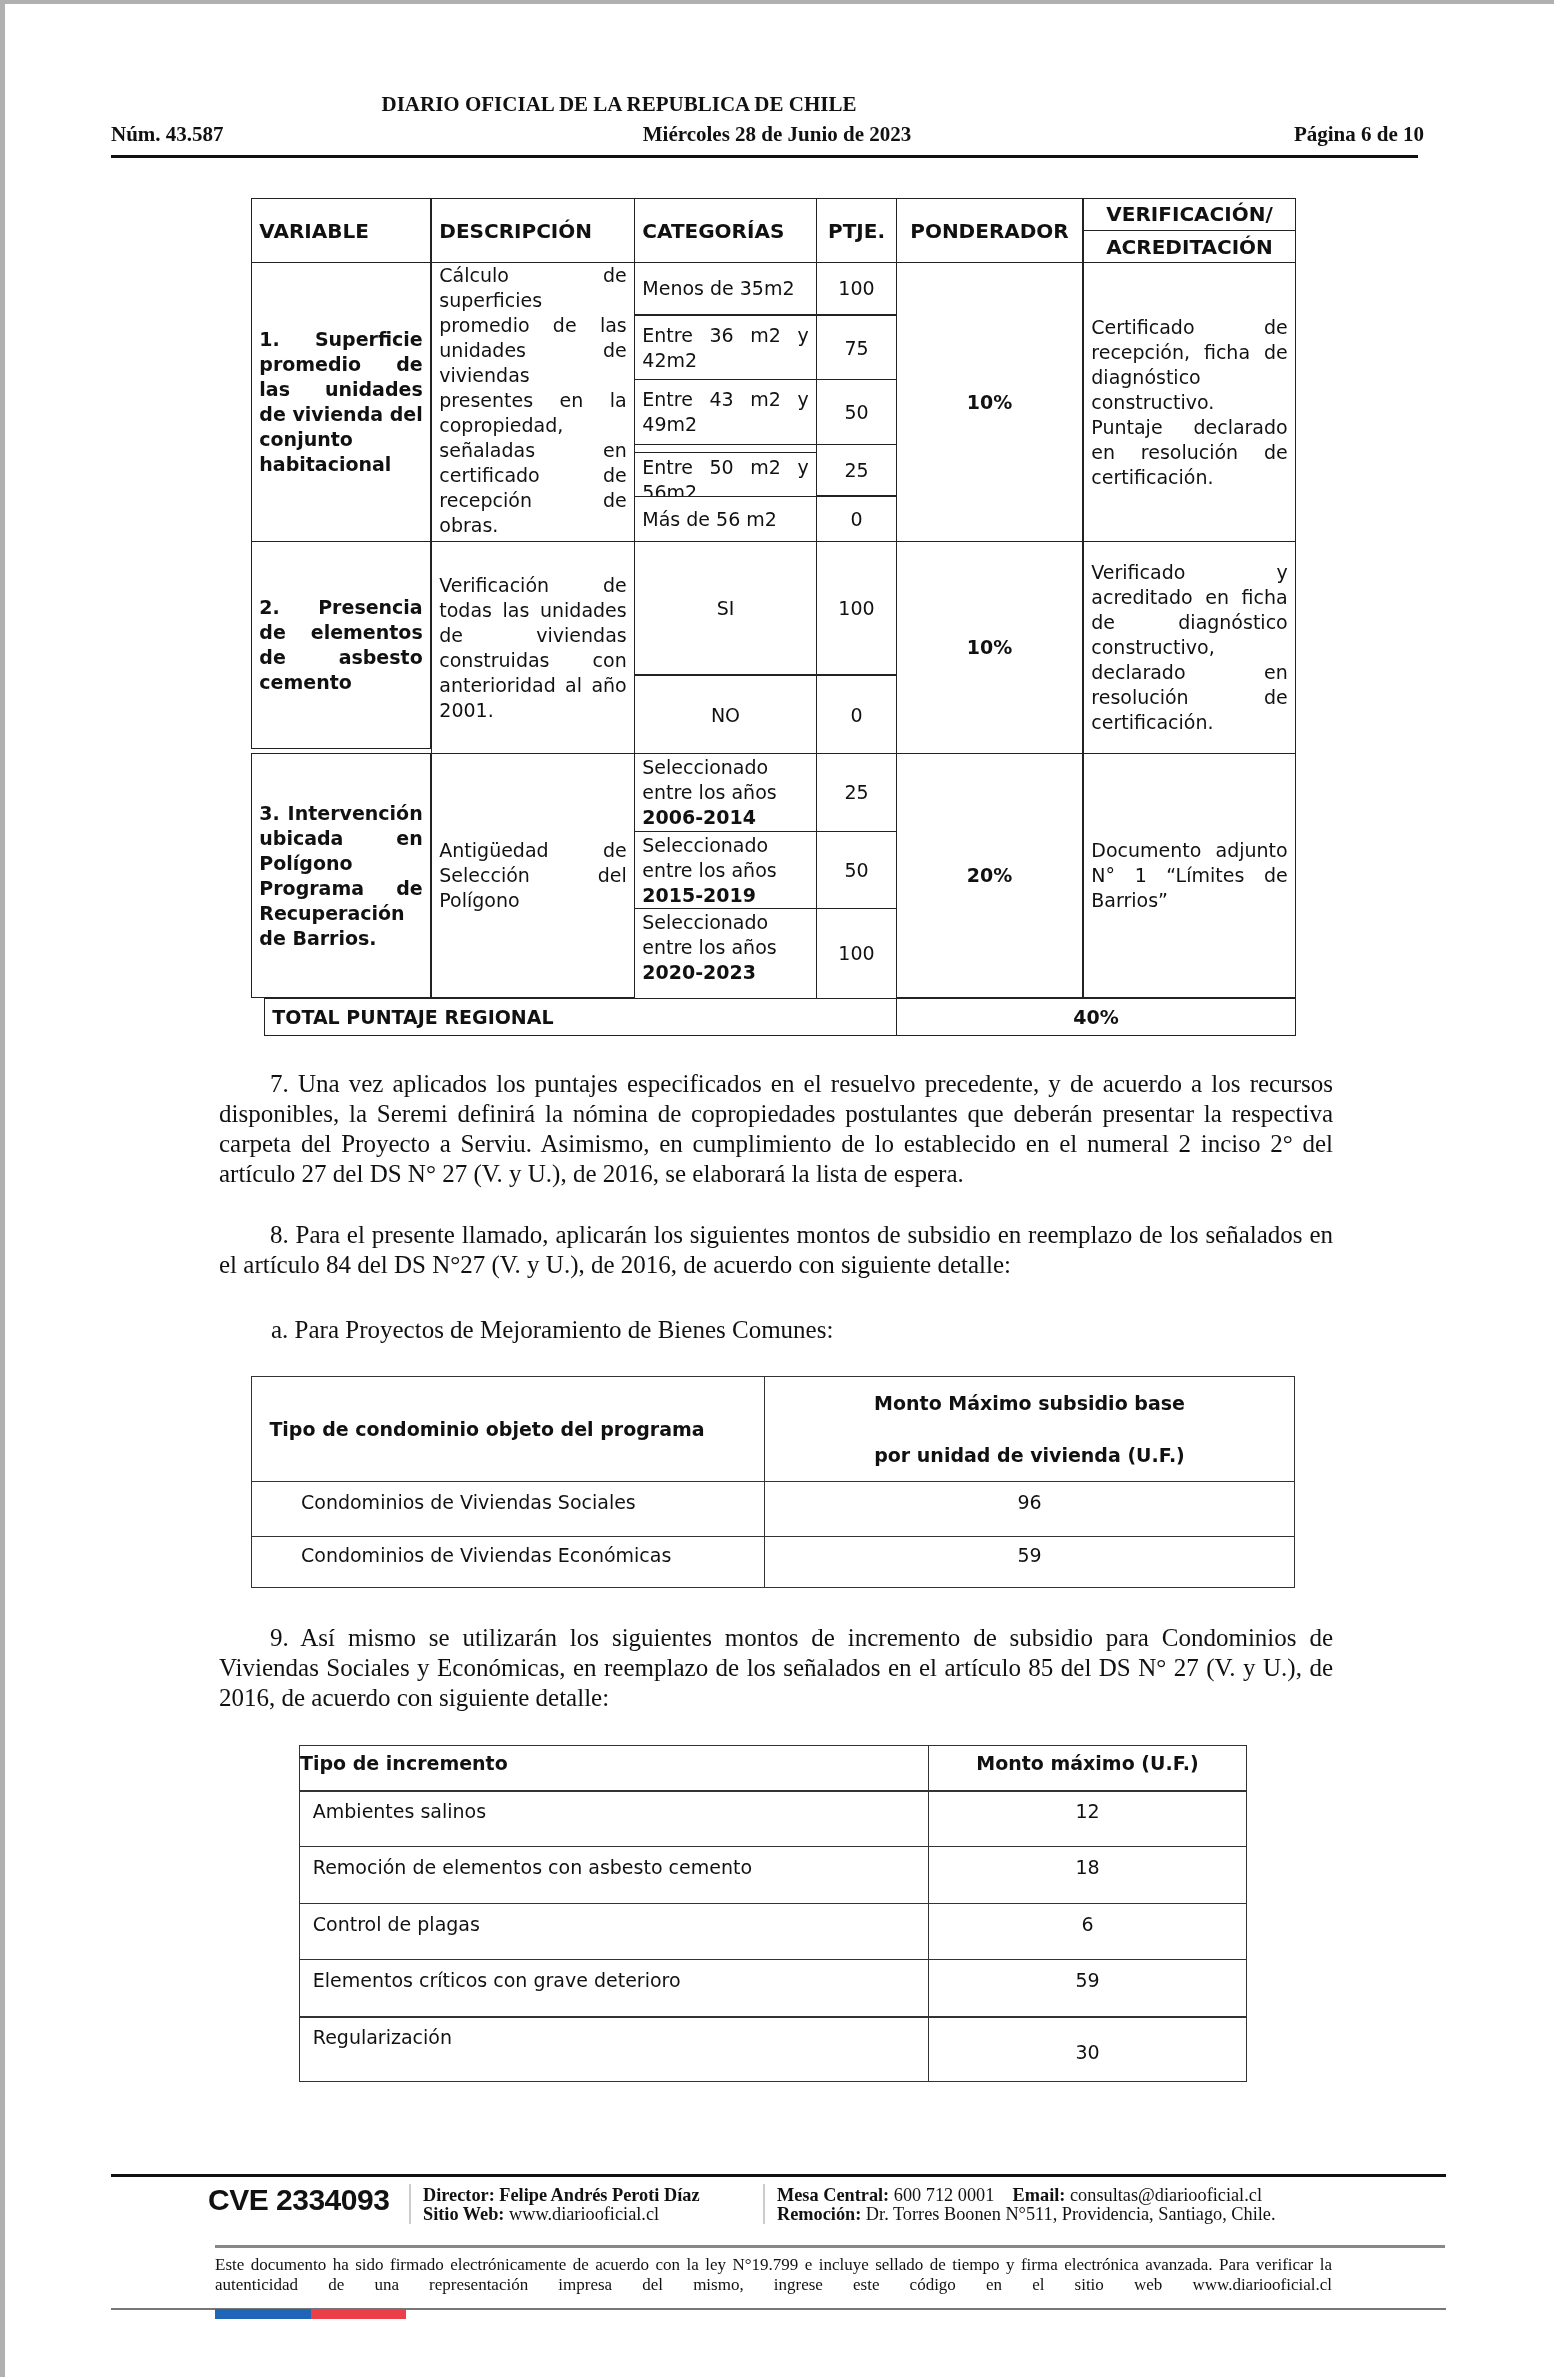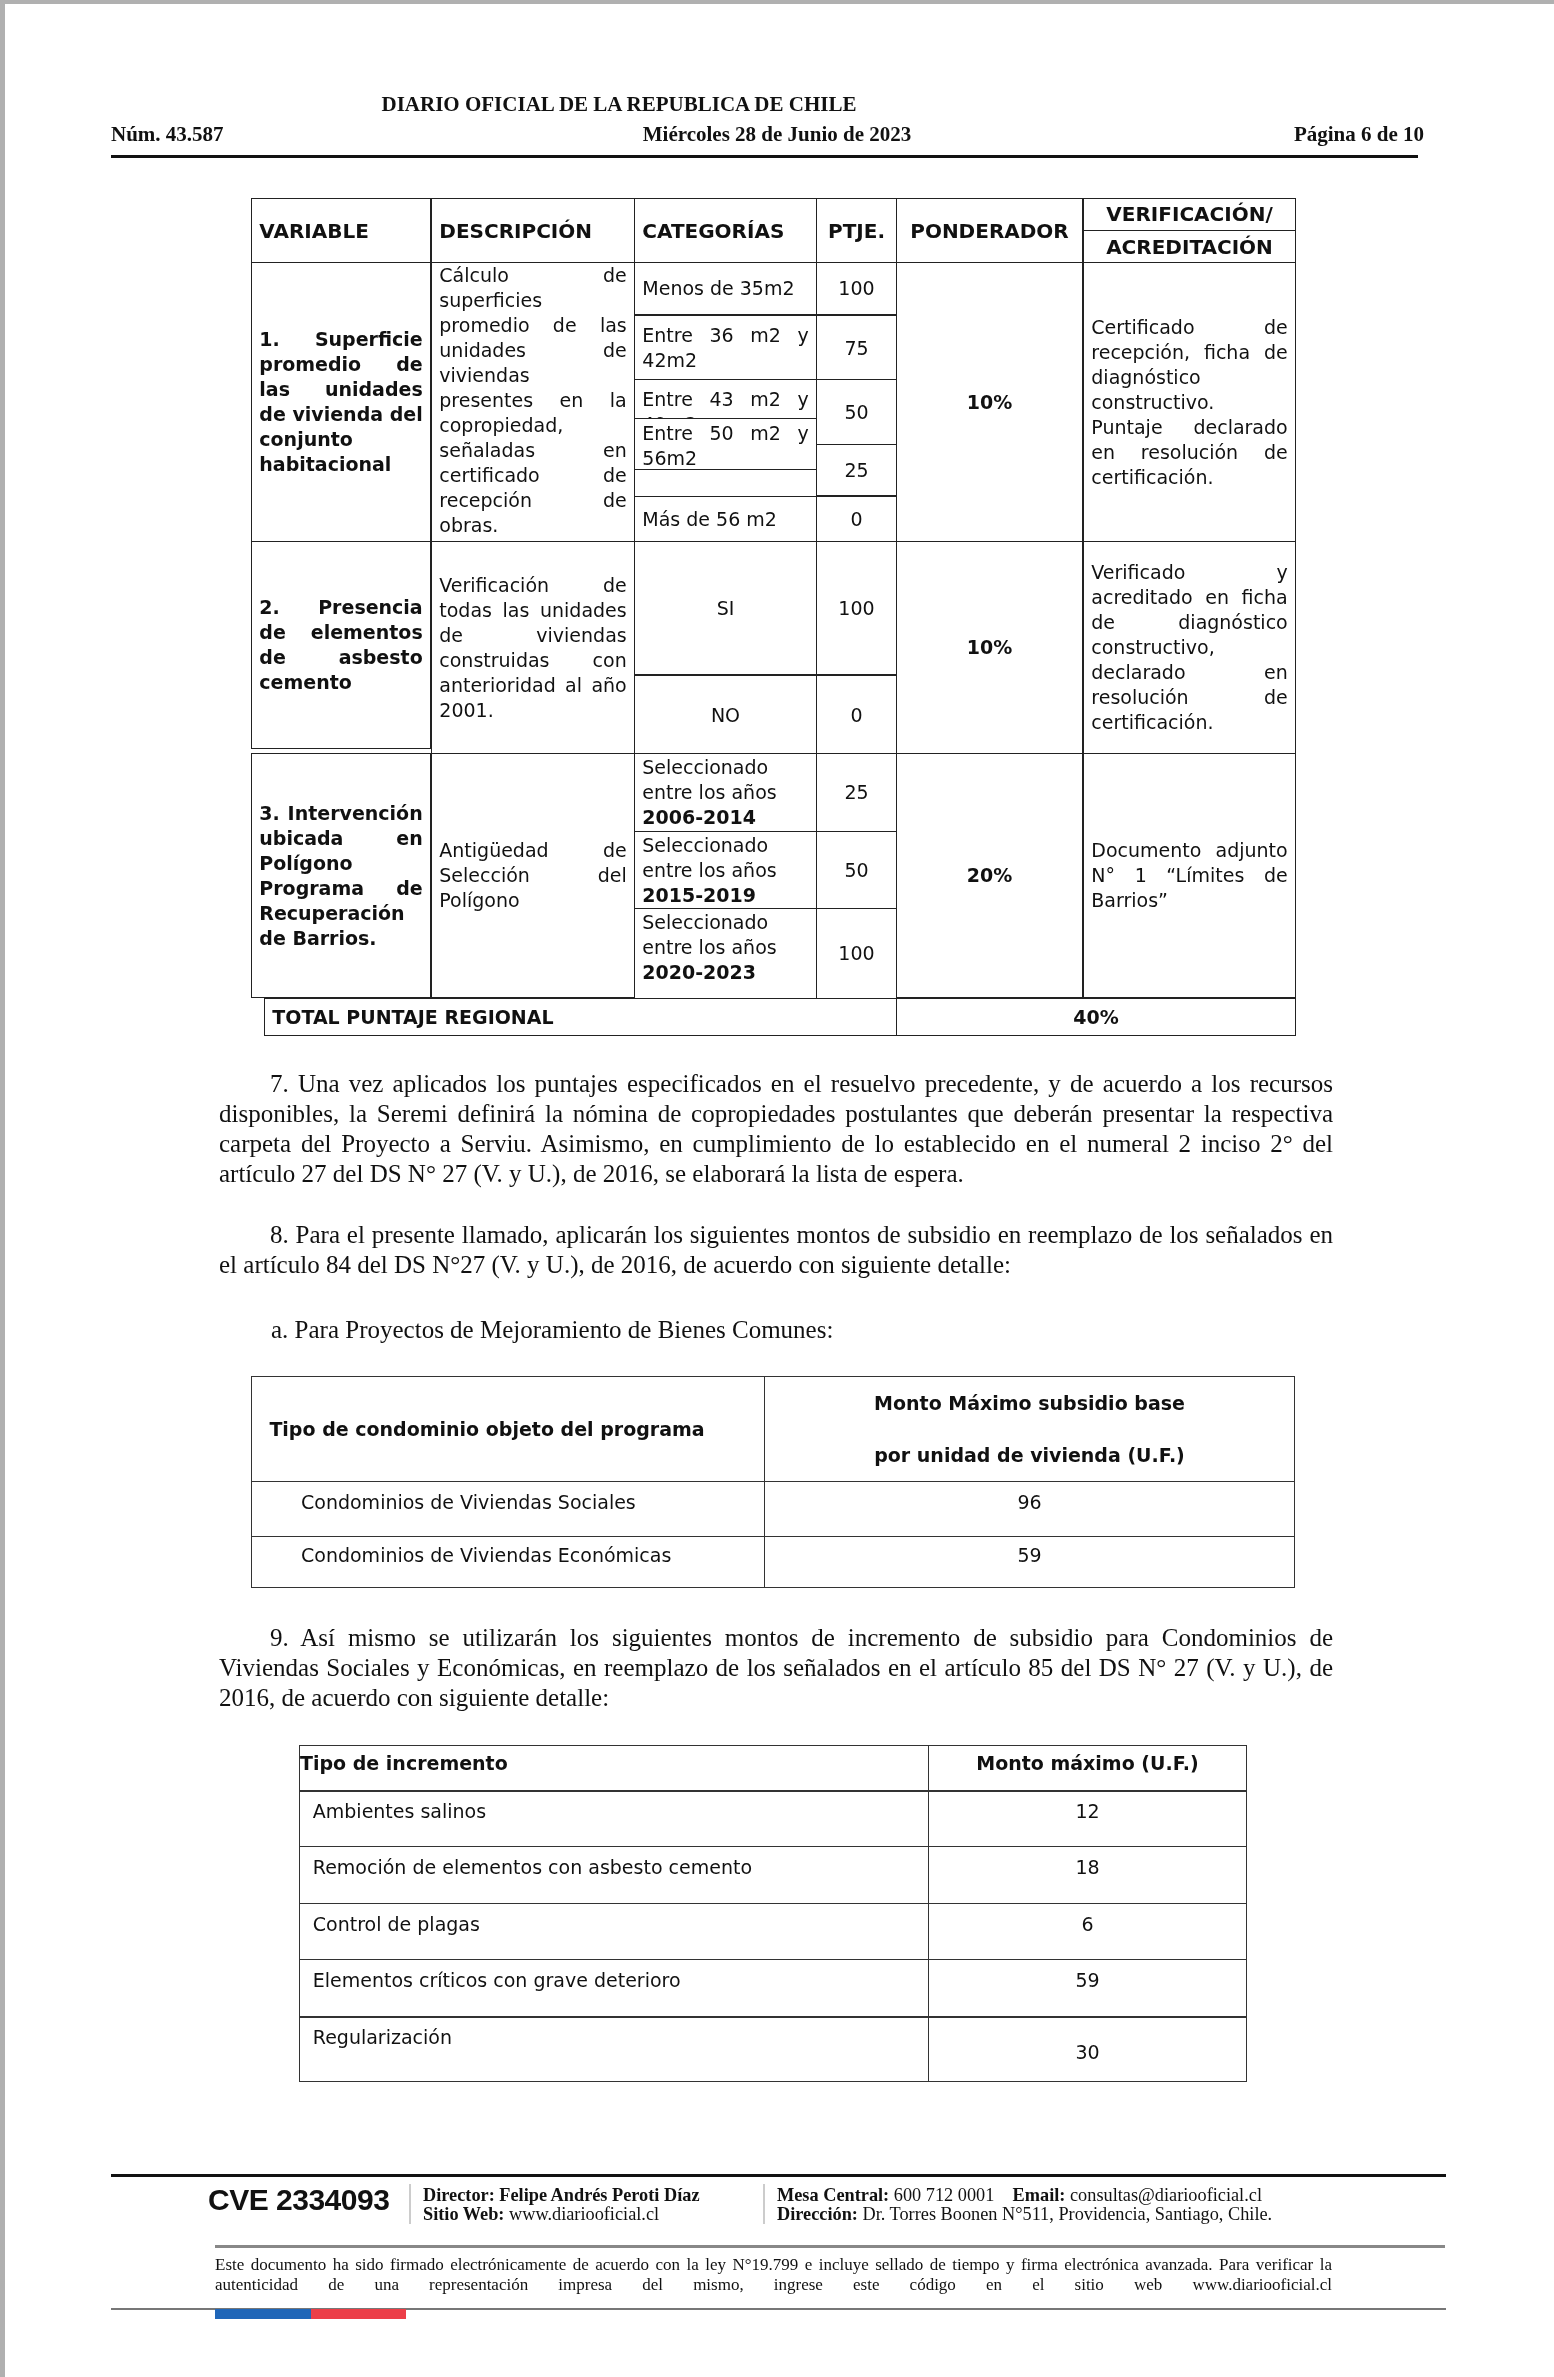--- a/index.html
+++ b/index.html
@@ -97,21 +97,21 @@
     </div>
   <div class="cell center" style="left:816px;top:315px;width:81px;height:66px;">
       <span>75</span>
     </div>
   <div class="cell vcenter just" style="left:634px;top:379px;width:183px;height:66px;">
       <div class="just">Entre 43 m2 y 49m2</div>
     </div>
   <div class="cell center" style="left:816px;top:379px;width:81px;height:66px;">
       <span>50</span>
     </div>
-  <div class="cell vcenter just" style="left:634px;top:418px;width:183px;height:52px;padding-top:4px;padding-bottom:0;">
+  <div class="cell vcenter just" style="left:634px;top:452px;width:183px;height:52px;padding-top:4px;padding-bottom:0;">
       <div class="just">Entre 50 m2 y 56m2</div>
     </div>
   <div class="cell center" style="left:816px;top:444px;width:81px;height:52px;">
       <span>25</span>
     </div>
   <div class="cell vcenter" style="left:634px;top:496px;width:183px;height:47px;">
       <span>Más de 56 m2</span>
     </div>
   <div class="cell center" style="left:816px;top:496px;width:81px;height:47px;">
       <span>0</span>
@@ -235,20 +235,20 @@
 <div class="f-rule-top"></div>
 <div class="f-cve">CVE 2334093</div>
 <div class="f-sep1"></div>
 <div class="f-col" style="left:423px;top:2186px;">
   <div><b>Director:</b> <b>Felipe Andrés Peroti Díaz</b></div>
   <div><b>Sitio Web:</b> <span>www.diariooficial.cl</span></div>
 </div>
 <div class="f-sep2"></div>
 <div class="f-col" style="left:777px;top:2186px;">
   <div><b>Mesa Central:</b> <span>600 712 0001</span>&nbsp;&nbsp;&nbsp;&nbsp;<b>Email:</b> <span>consultas@diariooficial.cl</span></div>
-  <div><b>Dirección:</b> <span>Dr. Torres Boonen N°511, Providencia, Santiago, Chile.</span></div>
+  <div><b>Remoción:</b> <span>Dr. Torres Boonen N°511, Providencia, Santiago, Chile.</span></div>
 </div>
 <div class="f-rule-mid"></div>
 <div class="f-disc">Este documento ha sido firmado electrónicamente de acuerdo con la ley N°19.799 e incluye sellado de tiempo y firma electrónica avanzada. Para verificar la autenticidad de una representación impresa del mismo, ingrese este código en el sitio web www.diariooficial.cl</div>
 <div class="f-rule-bot"></div>
 <div class="flag-blue"></div>
 <div class="flag-red"></div>
 
 
 </body></html>

